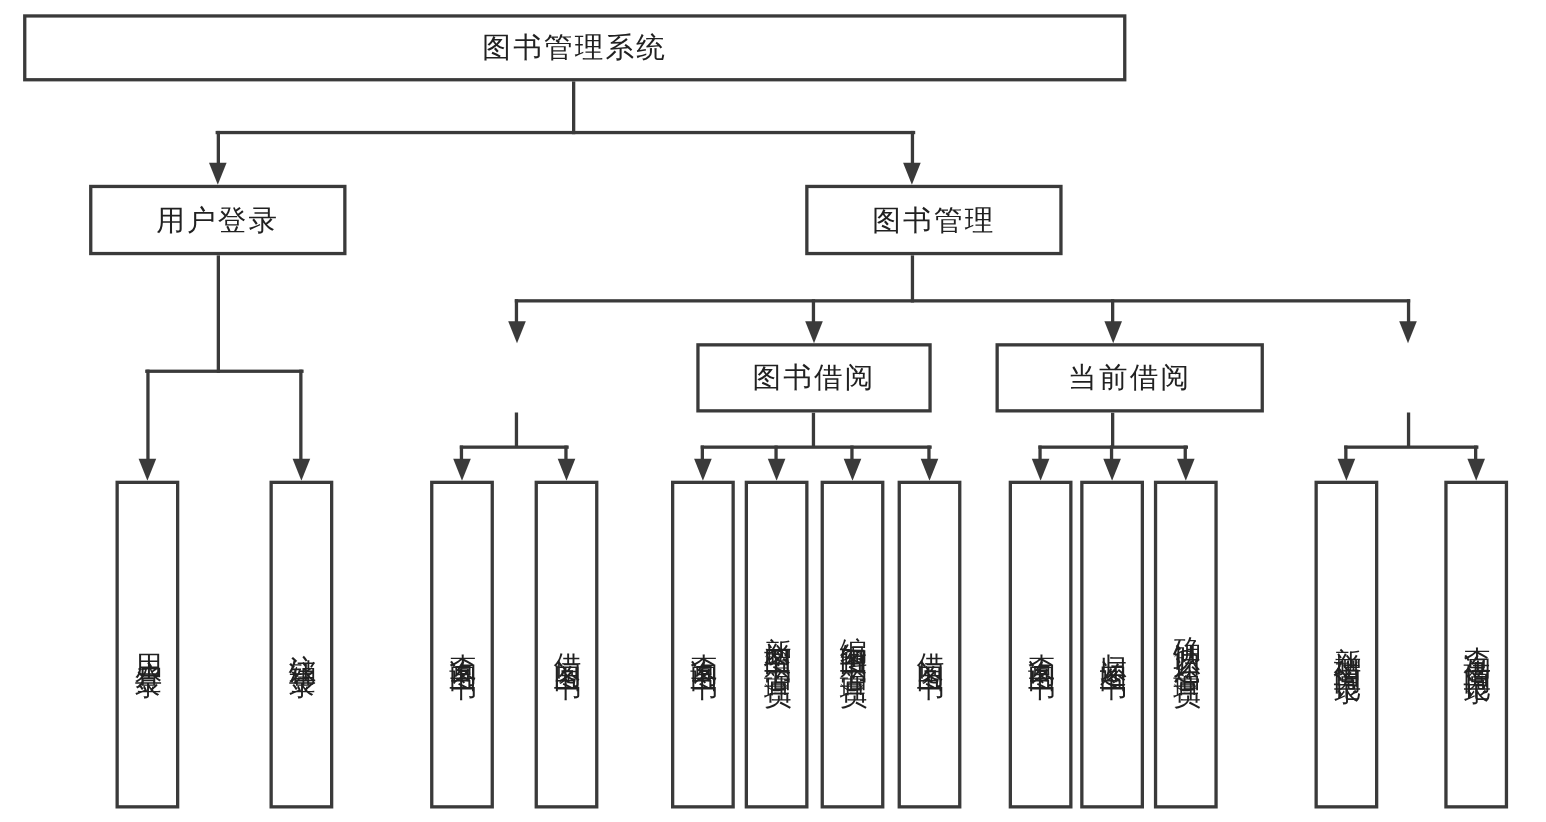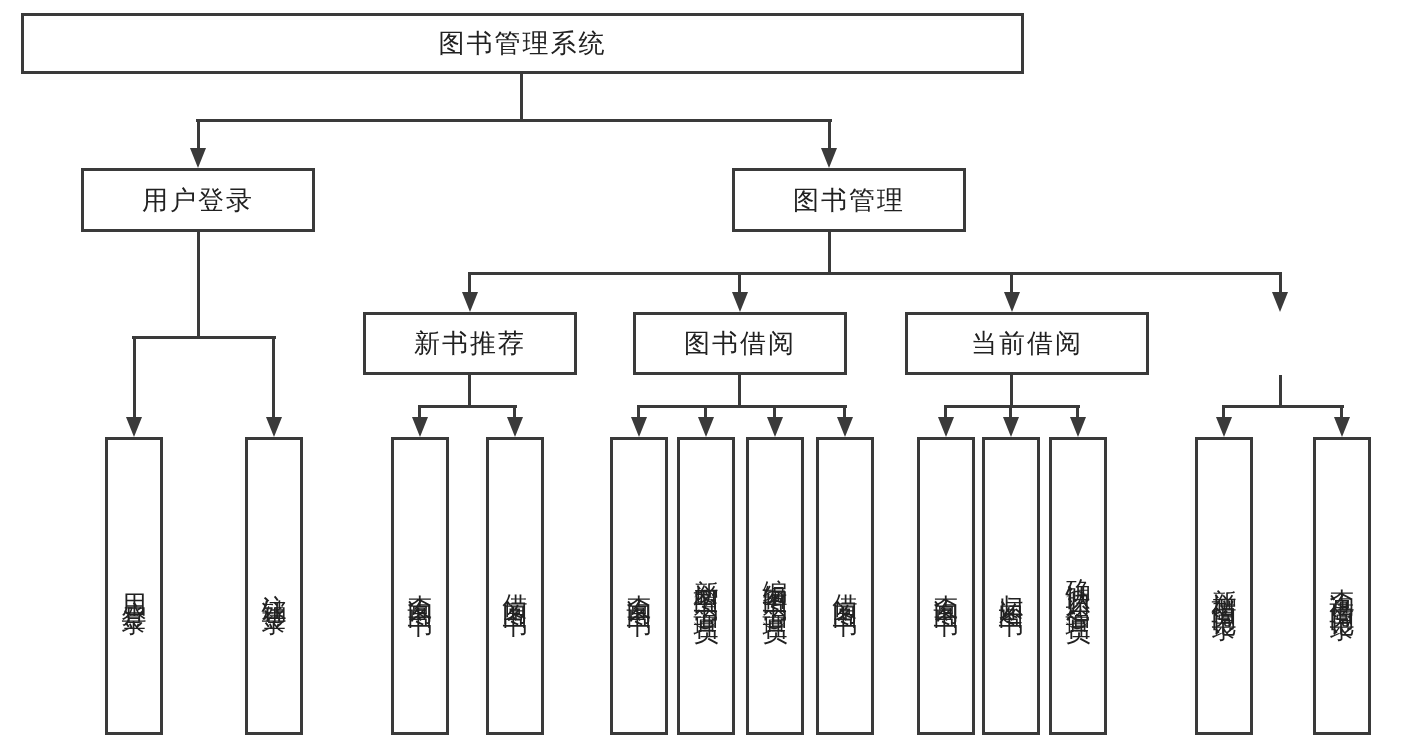--- a/index.html
+++ b/index.html
@@ -58,23 +58,20 @@
     <span class="lbl">图书管理系统</span>
   </div>
 
   <div class="box hbox" id="b-user-login">
     <span class="lbl">用户登录</span>
   </div>
   <div class="box hbox" id="b-book-mgmt">
     <span class="lbl">图书管理</span>
   </div>
 
-  <div class="box hbox" id="b-new-books">
-    <span class="lbl">新书推荐</span>
-  </div>
   <div class="box hbox" id="b-book-borrow">
     <span class="lbl">图书借阅</span>
   </div>
   <div class="box hbox" id="b-current-borrow">
     <span class="lbl">当前借阅</span>
   </div>
 
   <div class="box vbox leaf" id="b-ul-login">
     <span class="lbl">用户登录</span>
   </div>

